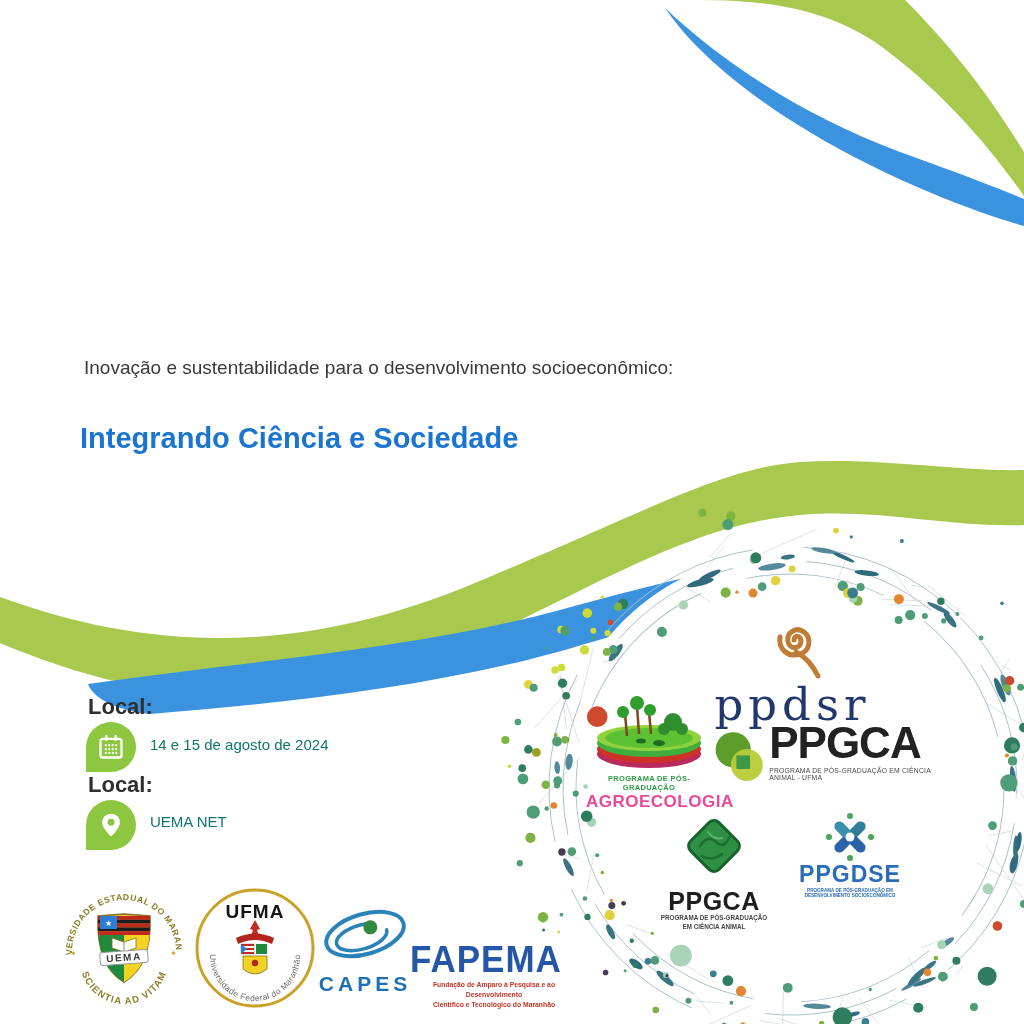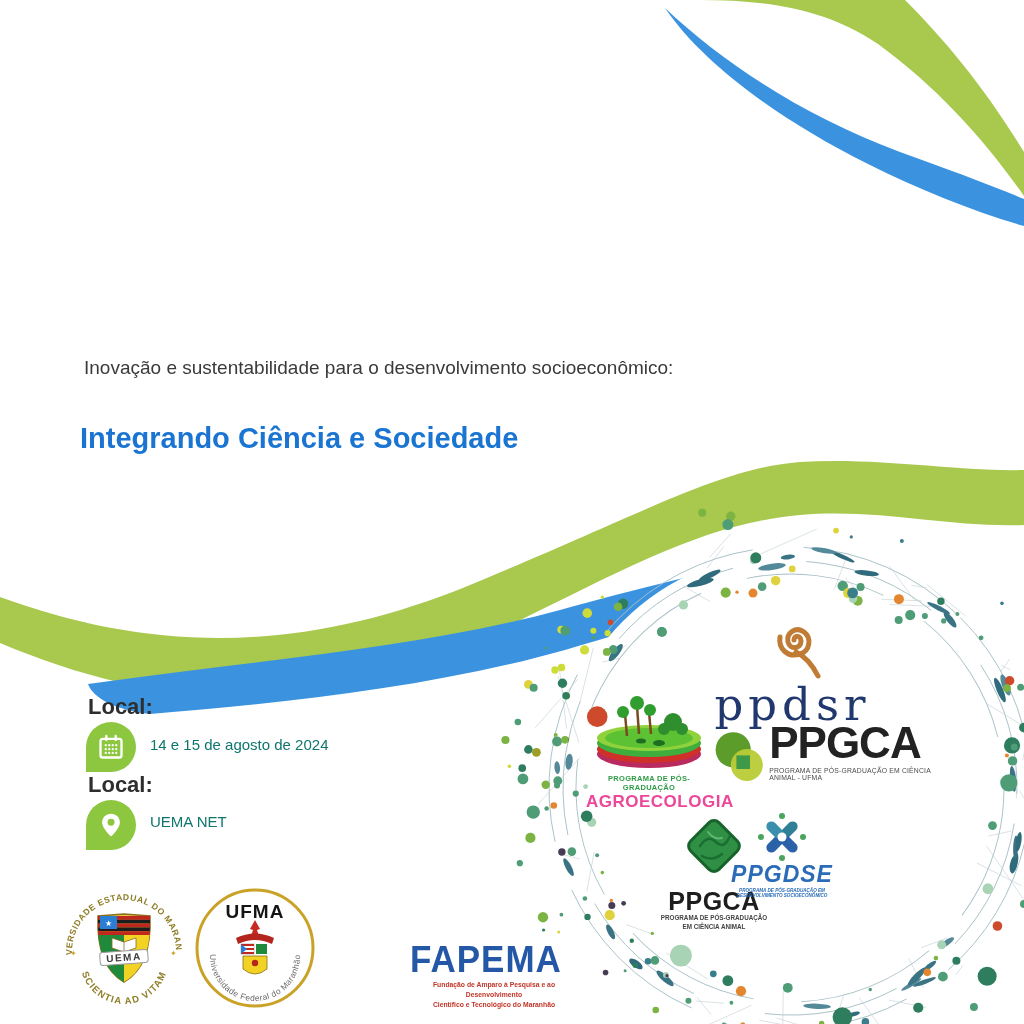--- a/index.html
+++ b/index.html
@@ -382,21 +382,21 @@
     <svg width="84" height="84" viewBox="0 0 84 84" style="margin:0 auto;">
       <rect x="22" y="22" width="40" height="40" rx="7" transform="rotate(45 42 42)" fill="#2e8f45" stroke="#17632b" stroke-width="3"></rect>
       <path d="M28,42 q8,-12 16,-4 q8,8 14,-6 M30,52 q10,6 20,-2" fill="none" stroke="#1b6e31" stroke-width="2.5" stroke-linecap="round"></path>
       <path d="M36,28 q6,8 14,6" fill="none" stroke="#5fb86f" stroke-width="2" stroke-linecap="round"></path>
     </svg>
     <div class="ppgca-name">PPGCA</div>
     <div class="ppgca-tag">PROGRAMA DE PÓS-GRADUAÇÃO</div>
     <div class="ppgca-tag">EM CIÊNCIA ANIMAL</div>
   </div>
 
-  <div class="abs logo-box" style="left:728px;top:812px;width:108px;font-style:italic;">
+  <div class="abs logo-box" style="left:796px;top:812px;width:108px;">
     <svg width="54" height="50" viewBox="0 0 54 50" style="margin:0 auto;">
       <g>
         <rect x="22" y="5" width="10" height="20" rx="5" transform="rotate(45 27 25)" fill="#2f7f96"></rect>
         <rect x="22" y="25" width="10" height="20" rx="5" transform="rotate(45 27 25)" fill="#2a61a8"></rect>
         <rect x="22" y="5" width="10" height="20" rx="5" transform="rotate(-45 27 25)" fill="#3b8fae"></rect>
         <rect x="22" y="25" width="10" height="20" rx="5" transform="rotate(-45 27 25)" fill="#2a61a8"></rect>
         <circle cx="27" cy="25" r="4.5" fill="#ffffff"></circle>
         <circle cx="27" cy="4" r="3" fill="#4aa45f"></circle>
         <circle cx="6" cy="25" r="3" fill="#4aa45f"></circle>
         <circle cx="48" cy="25" r="3" fill="#4aa45f"></circle>
@@ -461,20 +461,30 @@
       <path d="M49,60 l6,5 l-6,5 Z" fill="#2a7fd4"></path>
       <rect x="64" y="60" width="11" height="10" fill="#1f8a3c"></rect>
       <path d="M51,72 L75,72 L75,85 Q63,95 51,85 Z" fill="#f2d324" stroke="#8a6d1d" stroke-width="0.8"></path>
       <circle cx="63" cy="79" r="3.2" fill="#b3251d"></circle>
       <text font-size="8.4" fill="#6b6b6b" letter-spacing="0.4">
         <textPath href="#ufmaArc" startOffset="50%" text-anchor="middle">Universidade Federal do Maranhão</textPath>
       </text>
     </svg>
   </div>
 
+  <div class="abs bottom-logo" style="left:312px;top:898px;width:106px;">
+    <svg width="100" height="72" viewBox="0 0 100 72" style="margin:0 auto;">
+      <g transform="rotate(-16 50 36)">
+        <ellipse cx="50" cy="36" rx="40" ry="20" fill="none" stroke="#2a83b8" stroke-width="4" stroke-dasharray="205 45" stroke-linecap="round"></ellipse>
+        <ellipse cx="46" cy="38" rx="26" ry="12" fill="none" stroke="#2a83b8" stroke-width="3.5" stroke-dasharray="100 35" stroke-linecap="round"></ellipse>
+        <circle cx="57" cy="31" r="7" fill="#2f8b3f"></circle>
+      </g>
+    </svg>
+    <div id="capes-name">CAPES</div>
+  </div>
 
   <div class="abs bottom-logo" style="left:410px;top:940px;width:175px;">
     <div id="fapema-word">FAPEMA</div>
 
     <div class="fapema-tag" style="margin-top:5px;">Fundação de Amparo à Pesquisa e ao Desenvolvimento</div>
     <div class="fapema-tag">Científico e Tecnológico do Maranhão</div>
   </div>
 
 </div>
 

